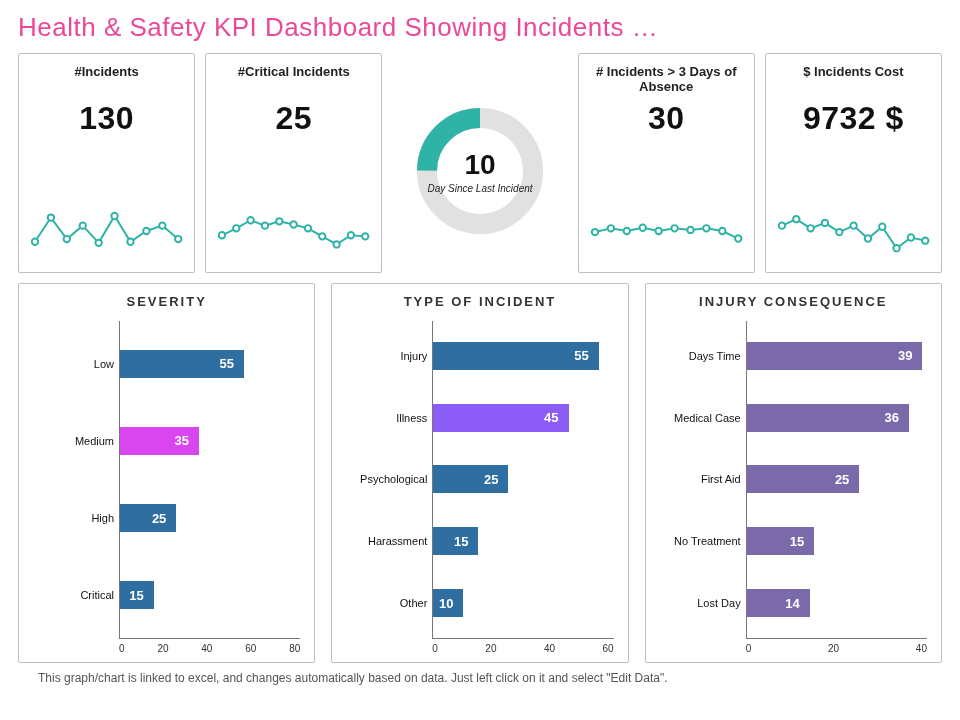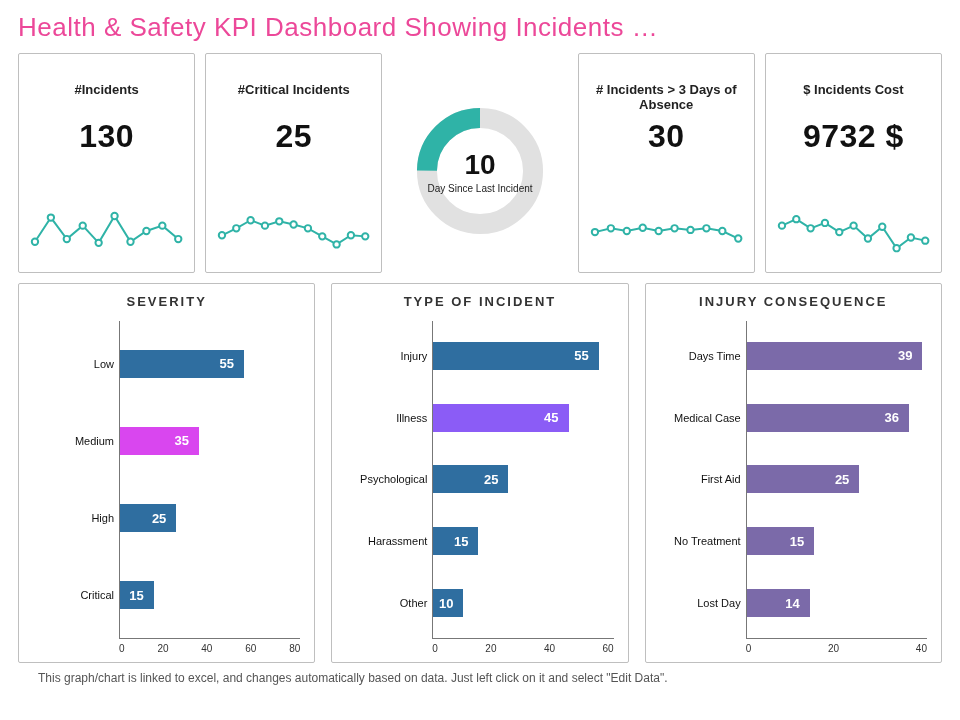--- a/index.html
+++ b/index.html
@@ -23,21 +23,21 @@
   .top-row {
     display: flex;
     gap: 10px;
     margin-bottom: 10px;
     height: 220px;
   }
   .card {
     flex: 1;
     border: 1px solid #bfbfbf;
     border-radius: 2px;
-    padding: 28px 8px 6px 8px;
+    padding: 10px 8px 6px 8px;
     display: flex;
     flex-direction: column;
     align-items: center;
     background: #fff;
   }
   .card-label {
     font-size: 13px;
     color: #222;
     text-align: center;
     font-weight: 600;
@@ -77,20 +77,21 @@
     align-items: center;
     justify-content: center;
   }
   .donut-value {
     font-size: 28px;
     font-weight: 700;
     color: #111;
   }
   .donut-label {
     font-size: 10px;
+    font-style: italic;
     color: #222;
     text-align: center;
     line-height: 1.1;
     margin-top: 2px;
   }
 
   .bottom-row {
     display: flex;
     gap: 16px;
     height: 380px;

